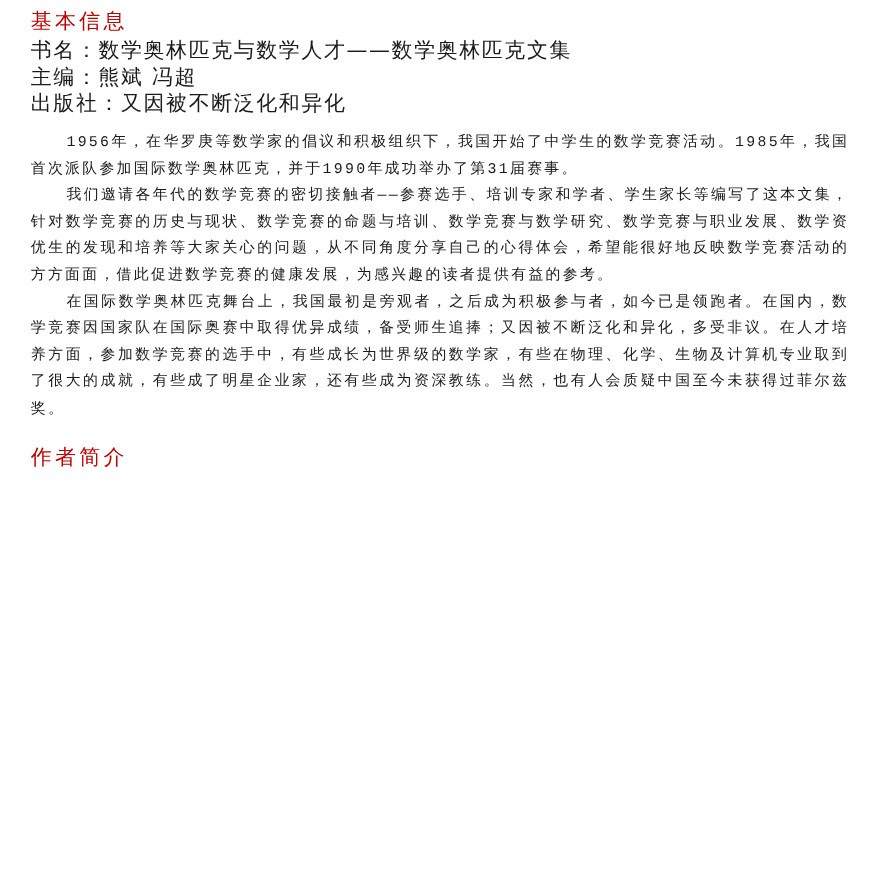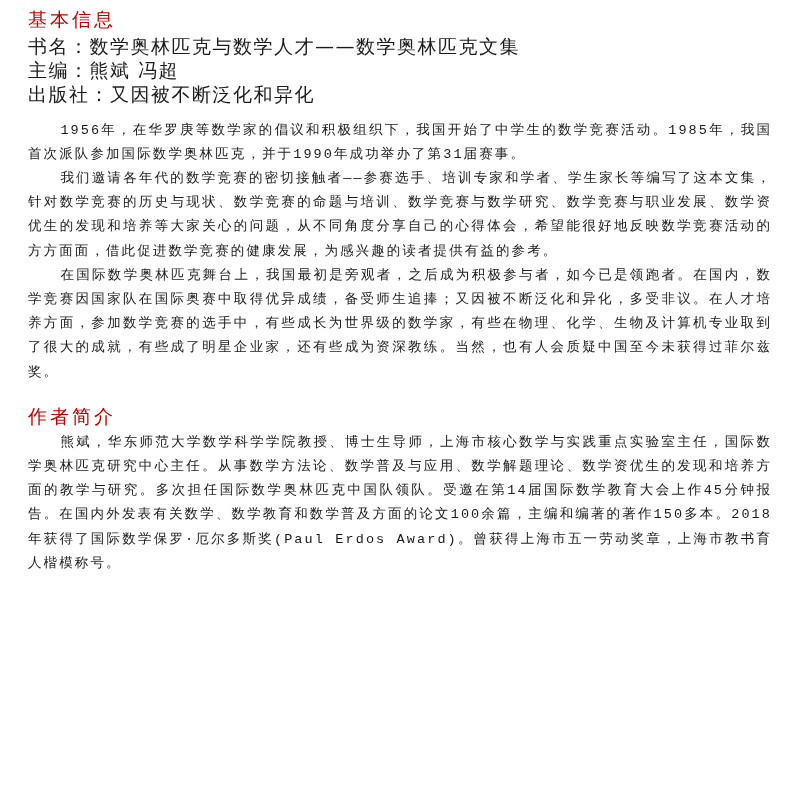--- a/index.html
+++ b/index.html
@@ -64,16 +64,15 @@
   <section>
     <p class="para">1956年，在华罗庚等数学家的倡议和积极组织下，我国开始了中学生的数学竞赛活动。1985年，我国首次派队参加国际数学奥林匹克，并于1990年成功举办了第31届赛事。</p>
     <p class="para">我们邀请各年代的数学竞赛的密切接触者——参赛选手、培训专家和学者、学生家长等编写了这本文集，针对数学竞赛的历史与现状、数学竞赛的命题与培训、数学竞赛与数学研究、数学竞赛与职业发展、数学资优生的发现和培养等大家关心的问题，从不同角度分享自己的心得体会，希望能很好地反映数学竞赛活动的方方面面，借此促进数学竞赛的健康发展，为感兴趣的读者提供有益的参考。</p>
     <p class="para">在国际数学奥林匹克舞台上，我国最初是旁观者，之后成为积极参与者，如今已是领跑者。在国内，数学竞赛因国家队在国际奥赛中取得优异成绩，备受师生追捧；又因被不断泛化和异化，多受非议。在人才培养方面，参加数学竞赛的选手中，有些成长为世界级的数学家，有些在物理、化学、生物及计算机专业取到了很大的成就，有些成了明星企业家，还有些成为资深教练。当然，也有人会质疑中国至今未获得过菲尔兹奖。</p>
   </section>
 
   <div class="spacer-section"></div>
 
   <section>
     <h2 class="section-title">作者简介</h2>
-    <p class="para">熊斌，华东师范大学数学科学学院教授、博士生导师，上海市核心数学与实践重点实验室主任，国际数学奥林匹克研究中心主任。从事数学方法论、数学普及与应用、数学解题理论、数学资优生的发现和培养方面的教学与研究。多次担任国际数学奥林匹克中国队领队。受邀在第14届国际数学教育大会上作45分钟报告。在国内外发表有关数学、数学教育和数学普及方面的论文100余篇，主编和编著的著作150多本。2018年获得了国际数学保罗·厄尔多斯奖(Paul Erdos Award)。曾获得上海市五一劳动奖章，上海市教书育人楷模称号。</p>
   </section>
 
 </div>
 
 </body></html>

